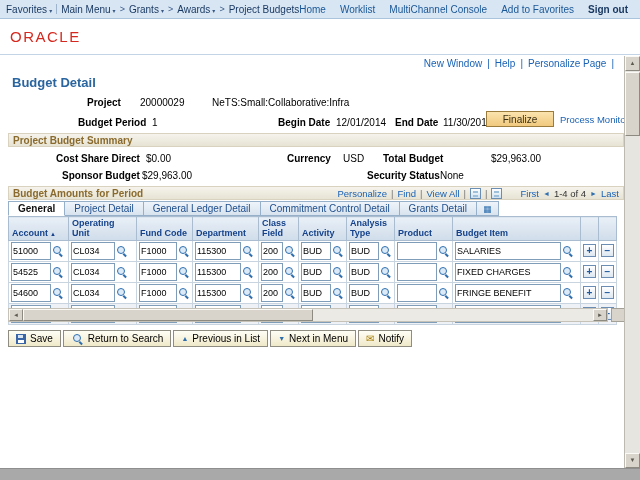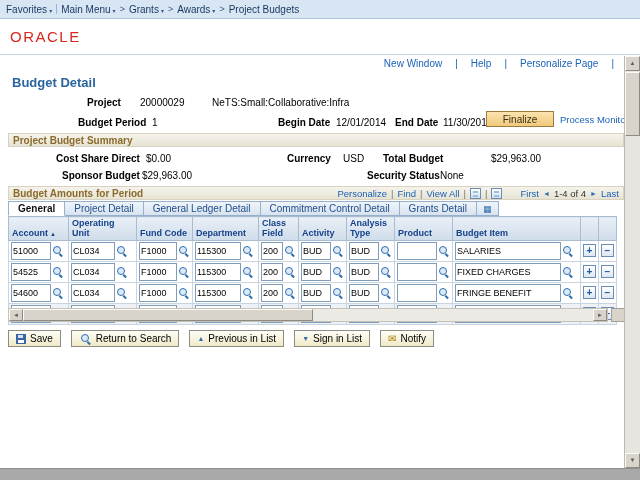--- a/index.html
+++ b/index.html
@@ -13,21 +13,21 @@
 .dd{font-size:6px;color:#3a5a85;margin-left:2px}
 .csep{color:#3a5a85;font-size:9px}
 .crumbdiv{width:1px;height:10px;background:#9db4cc;display:inline-block}
 .toplinks{display:flex;gap:14px;align-items:center}
 .toplink{color:#1a5796;cursor:pointer;white-space:nowrap}
 .signout{color:#16365f;font-weight:bold}
 
 
 .brandband{position:absolute;top:19px;left:0;right:0;height:36px;background:#fff;border-bottom:1px solid #c2d4e6}
 .oracle{position:absolute;left:10px;top:9px;font-size:15px;font-weight:normal;color:#d6281e;letter-spacing:1.5px}
-.pagelinks{position:absolute;top:58px;right:26px;display:flex;gap:13px;align-items:flex-start}
+.pagelinks{position:absolute;top:58px;right:26px;display:flex;gap:5px;align-items:flex-start}
 .plink{color:#1a62b5;cursor:pointer;white-space:nowrap}
 .ppipe{color:#1a62b5}
 
 .pagetitle{position:absolute;left:12px;top:75px;font-size:13px;font-weight:bold;color:#2a659f}
 
 .lbl{position:absolute;font-weight:bold;white-space:nowrap}
 .val{position:absolute;white-space:nowrap}
 .p-project-l{left:87px;top:97px}.p-project-v{left:140px;top:97px}.p-project-d{left:212px;top:97px}
 .p-bp-l{left:78px;top:117px}.p-bp-v{left:152px;top:117px}
 .p-bd-l{left:278px;top:117px}.p-bd-v{left:336px;top:117px}
@@ -78,21 +78,21 @@
 .pm{width:13px;height:13px;border:1px solid #6b8cb3;background:linear-gradient(#fff,#dde7f1);color:#1f5a9e;font-size:10px;line-height:9px;text-align:center;padding:0;cursor:pointer;font-weight:bold;font-family:"Liberation Sans",sans-serif}
 
 
 .hscroll{position:absolute;left:8px;top:308px;width:600px;height:14px;background:#eceae4;border:1px solid #c6c2b8;display:flex;align-items:stretch}
 .harrow{width:14px;background:#d8d4cb;border:1px solid;border-color:#fbfaf7 #8d8a81 #8d8a81 #fbfaf7;font-size:6px;line-height:11px;text-align:center;color:#5c5950;cursor:pointer}
 .hthumb{width:290px;background:#d8d4cb;border:1px solid;border-color:#fbfaf7 #8d8a81 #8d8a81 #fbfaf7;cursor:pointer}
 .hspacer{flex:1}
 .cornerbox{position:absolute;left:611px;top:308px;width:14px;height:14px;background:#d8d4cb;border:1px solid #a3a098}
 
 
-.actions{position:absolute;left:8px;top:330px;display:flex;gap:10px}
+.actions{position:absolute;left:8px;top:330px;display:flex;gap:2px}
 .pbtn{height:17px;display:flex;align-items:center;gap:4px;padding:0 7px;border:1px solid #8f8c82;background:linear-gradient(#fffef6,#efe9c8);font-size:10px;color:#000;cursor:pointer;font-family:"Liberation Sans",sans-serif;white-space:nowrap}
 .i-floppy{position:relative;width:10px;height:10px;background:#3a66a8;display:inline-block}
 .i-floppy::before{content:"";position:absolute;left:2px;top:1px;width:5px;height:3px;background:#d7e4f2}
 .i-floppy::after{content:"";position:absolute;left:2px;bottom:1px;width:6px;height:3px;background:#fff}
 .listarrow{color:#2f6fae;font-size:7px}
 .i-note{color:#a57c00;font-size:10px}
 
 
 .vscroll{position:absolute;top:56px;right:0;width:16px;bottom:12px;background:#e7e5df;border-left:1px solid #bcb9b1}
 .vbtn{position:absolute;left:0;width:15px;height:15px;background:#d8d4cb;border:1px solid;border-color:#fbfaf7 #8d8a81 #8d8a81 #fbfaf7;font-size:6px;text-align:center;line-height:13px;color:#5c5950;cursor:pointer}
@@ -110,20 +110,27 @@
     <div class="crumbs">
       <span class="crumb"><span>Favorites</span><span class="dd">▾</span></span>
       <span class="crumbdiv"></span>
       <span class="crumb"><span>Main Menu</span><span class="dd">▾</span></span>
       <span class="csep">&gt;</span>
       <span class="crumb"><span>Grants</span><span class="dd">▾</span></span>
       <span class="csep">&gt;</span>
       <span class="crumb"><span>Awards</span><span class="dd">▾</span></span>
       <span class="csep">&gt;</span>
       <span class="crumb">Project Budgets</span>
+    </div>
+    <div class="toplinks">
+      <span class="toplink">Home</span>
+      <span class="toplink">Worklist</span>
+      <span class="toplink">MultiChannel Console</span>
+      <span class="toplink">Add to Favorites</span>
+      <span class="toplink signout">Sign out</span>
     </div>
   </div>
 
   <div class="brandband">
     <div class="oracle">ORACLE</div>
   </div>
 
   <div class="pagelinks">
     <span class="plink">New Window</span>
     <span class="ppipe">|</span>
@@ -279,21 +286,21 @@
     <button class="pbtn">
         <span class="mag"></span>
         <span>Return to Search</span>
       </button>
     <button class="pbtn">
         <span class="listarrow">▲</span>
         <span>Previous in List</span>
       </button>
     <button class="pbtn">
         <span class="listarrow">▼</span>
-        <span>Sign in List</span>
+        <span>Next in Menu</span>
       </button>
     <button class="pbtn">
         <span class="i-note">✉</span>
         <span>Notify</span>
       </button>
   </div>
 
   <div class="vscroll">
     <div class="vbtn up">▲</div>
     <div class="vthumb"></div>

